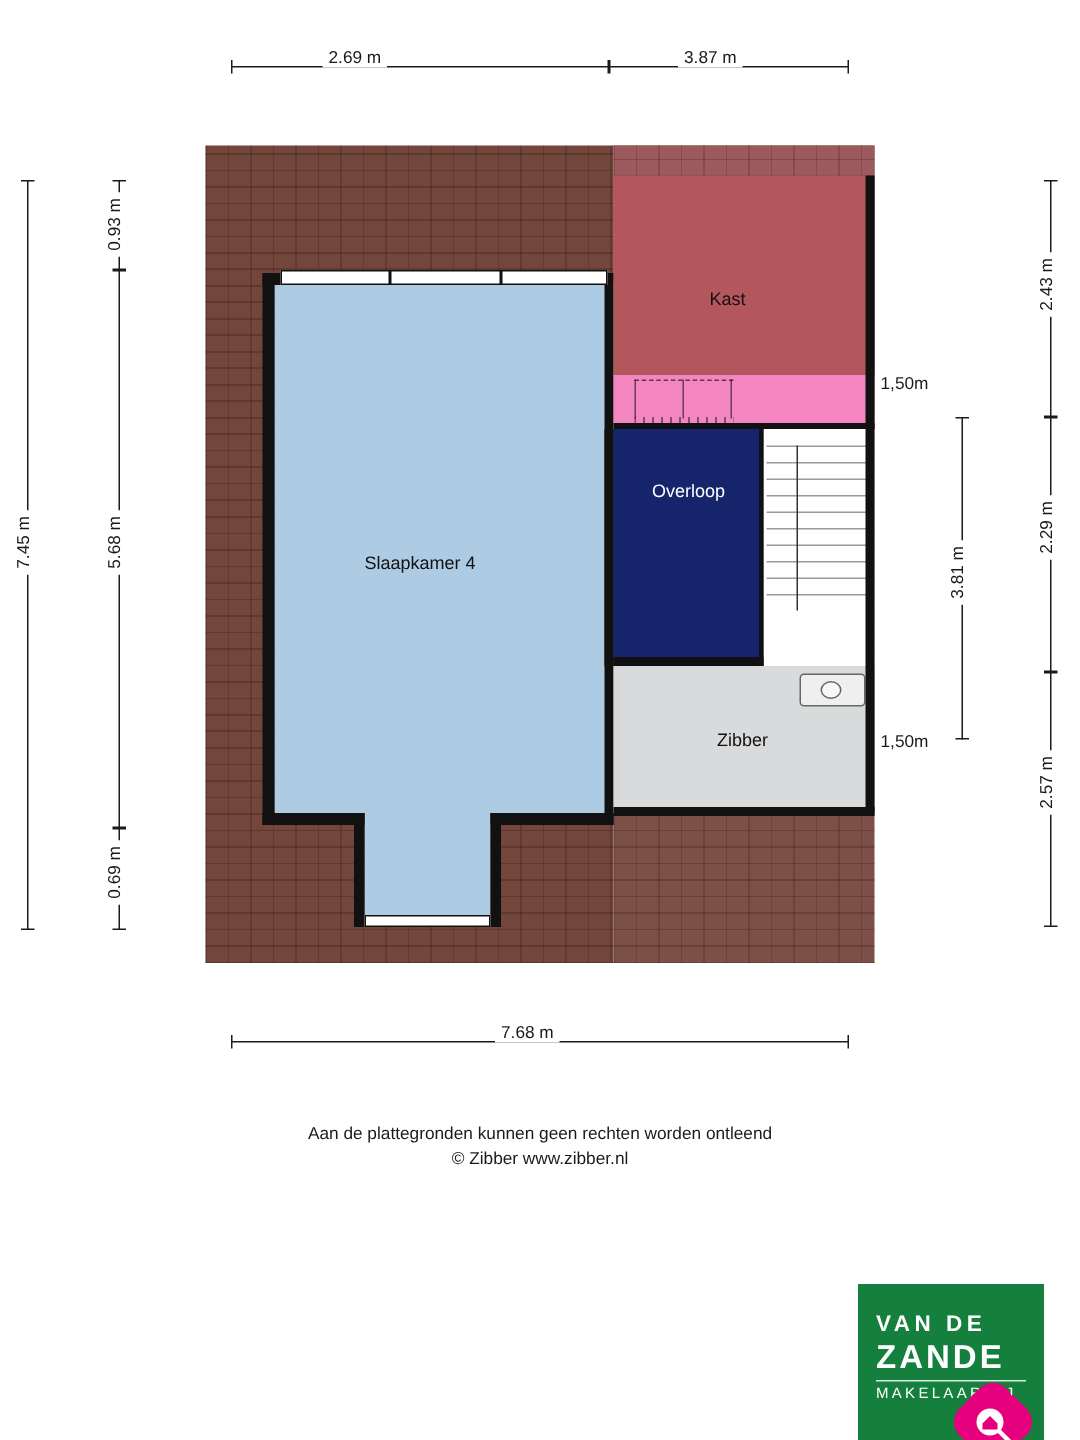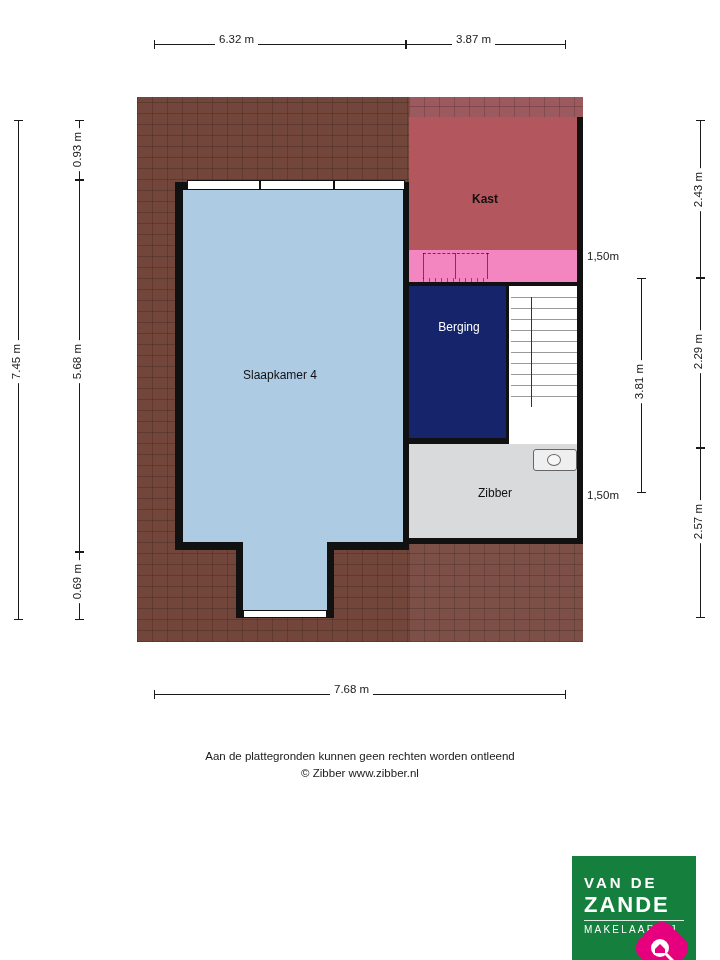--- a/index.html
+++ b/index.html
@@ -221,21 +221,21 @@
     background: #e6007e;
     border-radius: 50% 50% 50% 0;
   }
 </style>
 </head>
 <body>
 
 <div class="stage">
 
   <div class="dim dim-h" style="left:154px; top:44px; width:252px;"></div>
-  <div class="dim-label" style="left:215px; top:33px;">6.32 m</div>
+  <div class="dim-label" style="left:215px; top:33px;">2.69 m</div>
 
   <div class="dim dim-h" style="left:406px; top:44px; width:160px;"></div>
   <div class="dim-label" style="left:452px; top:33px;">3.87 m</div>
 
   <div class="dim dim-v" style="left:18px; top:120px; width:1px; height:500px;"></div>
   <div class="dim-label vert" style="left:10px; top:340px;">7.45 m</div>
 
   <div class="dim dim-v" style="left:79px; top:120px; width:1px; height:60px;"></div>
   <div class="dim-label vert" style="left:71px; top:128px;">0.93 m</div>
 
@@ -284,31 +284,31 @@
 
     <div class="window" style="left:50px; top:83px; width:218px; height:10px;"></div>
     <div class="win-mullion" style="left:122px; top:83px; width:2px; height:10px;"></div>
     <div class="win-mullion" style="left:196px; top:83px; width:2px; height:10px;"></div>
 
     <div class="window" style="left:106px; top:513px; width:84px; height:8px;"></div>
 
     <div class="room-label" style="left:143px; top:278px;text-align:center;">Slaapkamer 4</div>
 
     <div class="room kast" style="left:272px; top:20px; width:174px; height:133px; background:#b4565e;"></div>
-    <div class="room-label" style="left:348px; top:102px;font-weight:bold;">Kast</div>
+    <div class="room-label" style="left:348px; top:102px;">Kast</div>
 
     <div class="room kast" style="left:272px; top:153px; width:174px; height:36px;"></div>
     <div class="hatch" style="left:286px; top:181px; width:66px; height:6px;"></div>
     <div class="dashline" style="left:286px; top:156px; width:66px;"></div>
     <div class="wall" style="left:286px; top:156px; width:1px; height:26px; background:rgba(0,0,0,.55);"></div>
     <div class="wall" style="left:318px; top:156px; width:1px; height:26px; background:rgba(0,0,0,.55);"></div>
     <div class="wall" style="left:350px; top:156px; width:1px; height:26px; background:rgba(0,0,0,.55);"></div>
 
     <div class="room overloop" style="left:272px; top:189px; width:100px; height:158px;"></div>
-    <div class="room-label light" style="left:322px; top:230px;">Berging</div>
+    <div class="room-label light" style="left:322px; top:230px;">Overloop</div>
 
     <div class="room stair" style="left:372px; top:189px; width:74px; height:158px;"></div>
     <div class="stair-step" style="left:374px; top:200px; width:70px;"></div>
     <div class="stair-step" style="left:374px; top:211px; width:70px;"></div>
     <div class="stair-step" style="left:374px; top:222px; width:70px;"></div>
     <div class="stair-step" style="left:374px; top:233px; width:70px;"></div>
     <div class="stair-step" style="left:374px; top:244px; width:70px;"></div>
     <div class="stair-step" style="left:374px; top:255px; width:70px;"></div>
     <div class="stair-step" style="left:374px; top:266px; width:70px;"></div>
     <div class="stair-step" style="left:374px; top:277px; width:70px;"></div>

